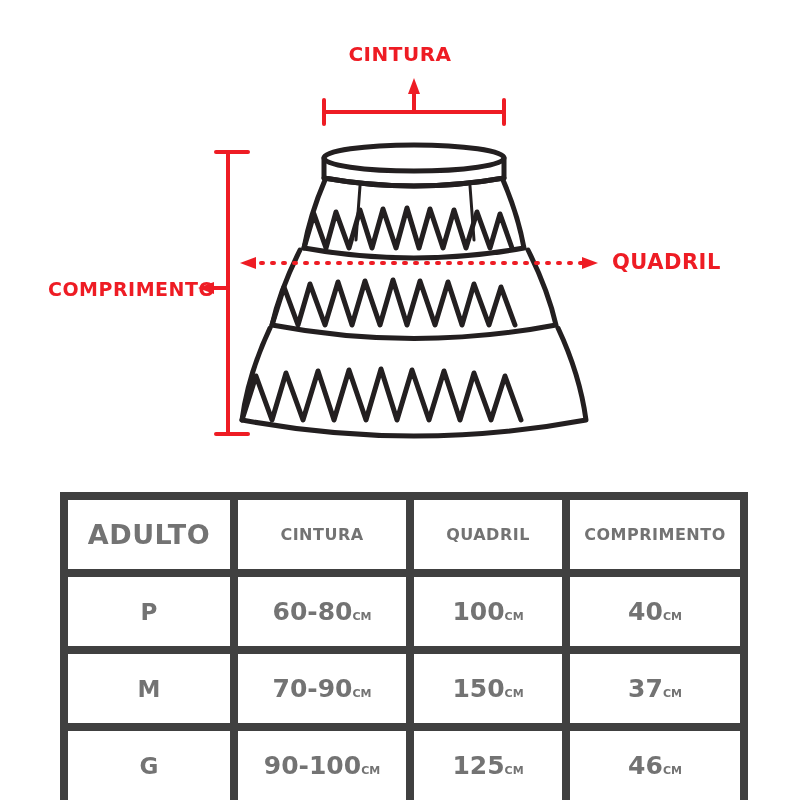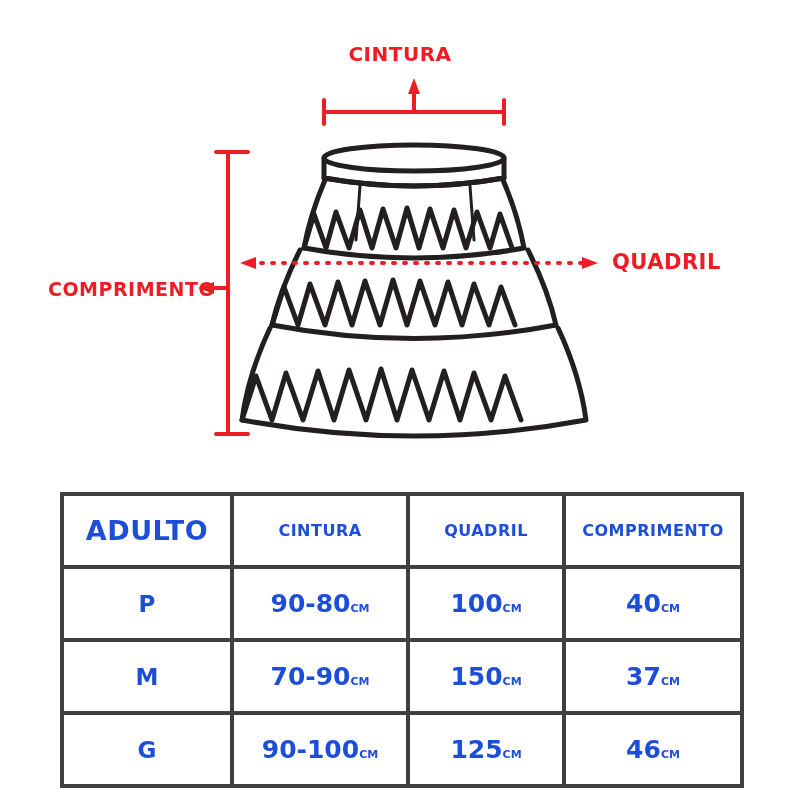--- a/index.html
+++ b/index.html
@@ -61,23 +61,23 @@
   
   #size-table {
     position: absolute;
     left: 60px;
     top: 492px;
     width: 680px;
     border-collapse: collapse;
     table-layout: fixed;
   }
   #size-table td, #size-table th {
-    border: 4px solid #404040;
+    border: 8px solid #404040;
     text-align: center;
-    color: #1d4ed8;
+    color: #737373;
     font-family: "DejaVu Sans", sans-serif;
     font-weight: bold;
     padding: 12px;
     height: 45px;
     vertical-align: middle;
   }
   #size-table thead th.hdr-title {
     font-size: 27px;
     letter-spacing: 0.5px;
   }
@@ -178,21 +178,21 @@
       <tr>
         <th class="hdr-title">ADULTO</th>
         <th class="hdr-col">CINTURA</th>
         <th class="hdr-col">QUADRIL</th>
         <th class="hdr-col">COMPRIMENTO</th>
       </tr>
     </thead>
     <tbody>
       <tr>
         <td class="size-cell">P</td>
-        <td class="val-cell"><span>90-80</span><span class="unit">CM</span></td>
+        <td class="val-cell"><span>60-80</span><span class="unit">CM</span></td>
         <td class="val-cell"><span>100</span><span class="unit">CM</span></td>
         <td class="val-cell"><span>40</span><span class="unit">CM</span></td>
       </tr>
       <tr>
         <td class="size-cell">M</td>
         <td class="val-cell"><span>70-90</span><span class="unit">CM</span></td>
         <td class="val-cell"><span>150</span><span class="unit">CM</span></td>
         <td class="val-cell"><span>37</span><span class="unit">CM</span></td>
       </tr>
       <tr>

